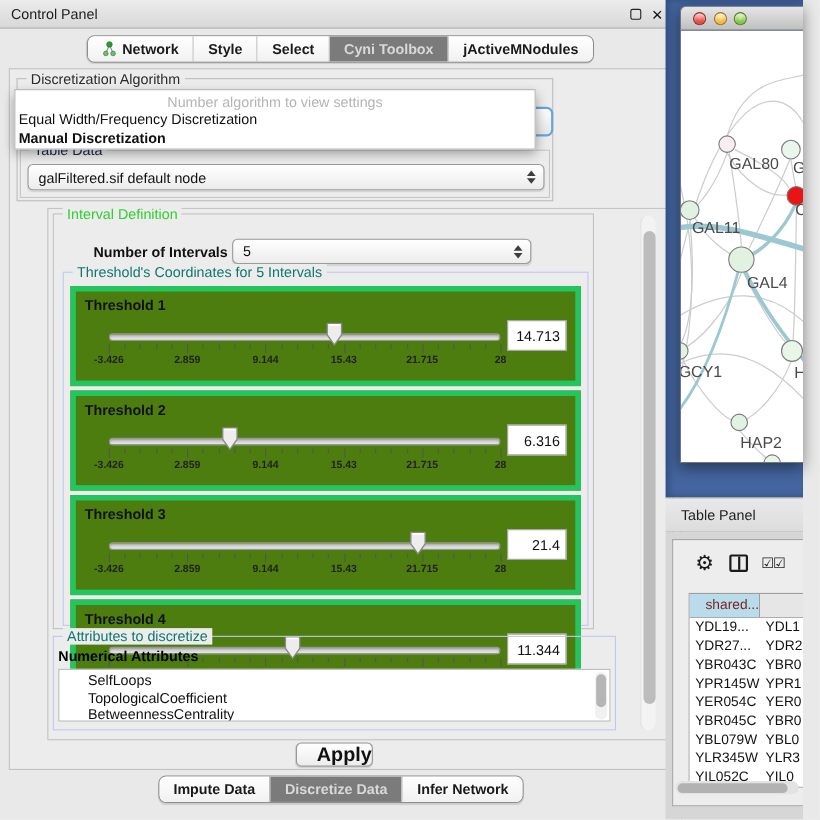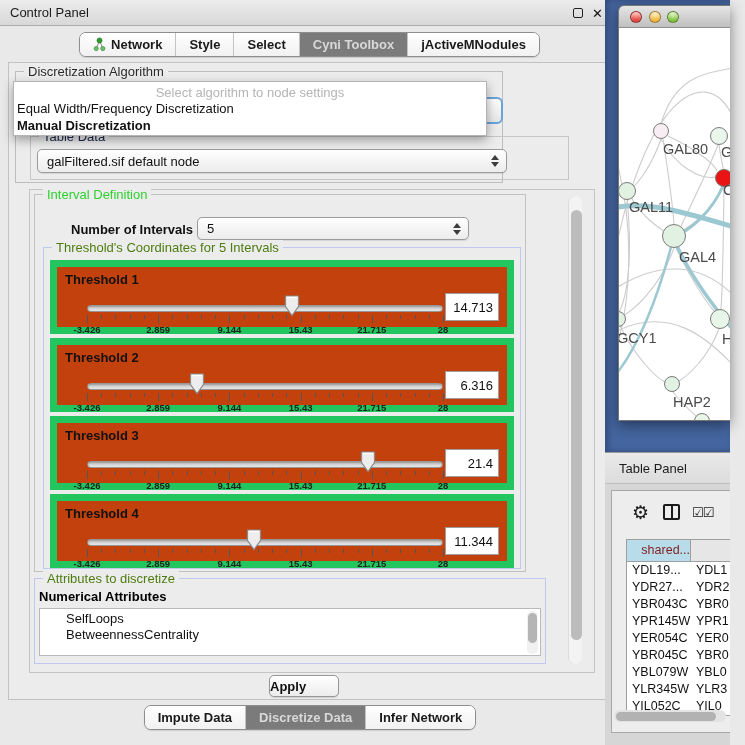--- a/index.html
+++ b/index.html
@@ -21,42 +21,42 @@
   .seg-tab.selected { background:#7b7b7b; color:#d9d9d9; }
   .net-ico { display:inline-flex; }
 
   .cp-content { position:absolute; left:8px; top:62px; width:604px; height:638px; background:#ececec; border:1px solid #c2c2c2; }
 
   
   .algo-section { position:absolute; left:6px; top:8px; width:488px; height:112px; border:1px solid #bdbdbd; }
   .titled { position:absolute; top:-8px; left:8px; background:#ececec; padding:0 4px; font-size:13px; }
   .t-dark { color:#2b2b2b; }
   .t-green { color:#2ed12e; }
-  .t-blue  { color:#4d7c0f;text-align:right; }
+  .t-blue  { color:#0f766e;text-align:right; }
   .t-navy  { color:#202a4e; }
-  .td-box { position:absolute; left:14px; top:64px; width:539px; height:44px; border:1px solid #c6c6c6; }
+  .td-box { position:absolute; left:2px; top:64px; width:482px; height:44px; border:1px solid #c6c6c6; }
   .combo { position:absolute; background:linear-gradient(#ffffff,#ececec); border:1px solid #9b9b9b; border-radius:5px; font-size:13px; color:#111; display:flex; align-items:center; padding:0 9px; box-shadow:0 1px 1px rgba(0,0,0,.10); }
   .spin { position:absolute; right:7px; top:50%; transform:translateY(-50%); display:flex; flex-direction:column; gap:2px; align-items:center; }
   .spin .up { width:0; height:0; border-left:4px solid transparent; border-right:4px solid transparent; border-bottom:5px solid #3d3d3d; }
   .spin .dn { width:0; height:0; border-left:4px solid transparent; border-right:4px solid transparent; border-top:5px solid #3d3d3d; }
 
   .combo-fragment { position:absolute; left:468px; top:34px; width:26px; height:27px; border:2px solid #68a4dc; border-radius:6px; background:linear-gradient(#fdfdfd,#e6e6e6); z-index:5; }
 
   .dropdown-popup { position:absolute; left:4px; top:18px; width:474px; height:55px; background:#ffffff; border:1px solid #b4b4b4; box-shadow:0 4px 10px rgba(0,0,0,.35); z-index:20; }
   .dd-prompt { height:18px; padding-top:3px; text-align:center; color:#b4b4b4; font-size:13px; }
   .dd-item { height:17px; padding-left:3px; font-size:13px; color:#111; line-height:17px; }
   .dd-item.bold { font-weight:bold; }
 
   
-  .scroll-section { position:absolute; left:20px; top:126px; width:566px; height:484px; background:#ececec; border:1px solid #c4c4c4;padding-left:34px; }
+  .scroll-section { position:absolute; left:34px; top:126px; width:566px; height:484px; background:#ececec; border:1px solid #c4c4c4;padding-left:34px; }
   .interval-group { position:absolute; left:4px; top:4px; width:492px; height:378px; border:1px solid #c2c2c2; }
   .noi-label { position:absolute; left:36px; top:27px; font-size:13px; font-weight:bold; color:#111; }
   .noi-spinner { left:162px; top:22px; width:272px; height:23px; }
   .thresh-group { position:absolute; left:8px; top:52px; width:478px; height:322px; border:1px solid #c0c8f0; padding-top:12px; }
-  .thresh-box { position:relative; margin:0 6px 4px 6px; height:74px; border:7px solid #22c55e; background:#c2410c; }
+  .thresh-box { position:relative; margin:0 6px 4px 6px; height:91px; border:5px solid #22c55e; background:#4d7c0f; }
   .th-label { position:absolute; left:8px; top:5px; font-size:13px; font-weight:bold; color:#111; }
   .th-track { position:absolute; left:30px; top:38px; width:356px; height:7px; border:1px solid #979797; border-radius:4px; background:linear-gradient(#c3c3c3,#e9e9e9); box-shadow:inset 0 1px 2px rgba(0,0,0,.22); }
   .th-thumb { position:absolute; top:28px; width:16px; height:22px; margin-left:-8px; }
   .th-ticks { position:absolute; left:30px; top:48px; width:356px; height:8px; }
   .tick { position:absolute; width:1px; background:#555; top:0; }
   .tick.major { height:8px; }
   .tick.minor { height:4px; }
   .th-ticklabels { position:absolute; left:30px; top:57px; width:356px; height:12px; }
   .th-ticklabels span { position:absolute; transform:translateX(-50%); font-size:9.5px; font-weight:bold; color:#222; white-space:nowrap; }
   .th-value { position:absolute; right:8px; top:26px; width:54px; height:28px; background:#ffffff; border:1px solid #9d9d9d; font-size:13px; color:#111; text-align:right; padding:6px 5px 0 0; }
@@ -64,21 +64,21 @@
   .attr-group { position:absolute; left:4px; top:388px; width:512px; height:86px; border:1px solid #c0c8f0; }
   .attr-sub { position:absolute; left:4px; top:10px; font-size:13px; font-weight:bold; color:#000000; }
   .attr-list { position:absolute; left:4px; top:29px; width:502px; height:48px; background:#ffffff; border:1px solid #b9b9b9; overflow:hidden; padding-top:2px; }
   .attr-item { padding-left:26px; height:15.5px; font-size:13px; color:#111; line-height:15.5px; }
   .attr-vscroll { position:absolute; right:2px; top:2px; width:11px; height:43px; background:#f1f1f1; border-radius:5px; }
   .attr-vscroll .thumb { position:absolute; left:1px; top:2px; width:9px; height:30px; background:#b5b5b5; border-radius:5px; }
 
   .sec-vscroll { position:absolute; left:538px; top:6px; width:14px; height:468px; background:#f3f3f3; border-left:1px solid #dcdcdc; border-radius:7px; }
   .sec-vscroll .thumb { position:absolute; left:1.5px; top:14px; width:11px; height:430px; background:#bcbcbc; border-radius:6px; }
 
-  .apply-btn { position:absolute; left:260px; top:612px; width:70px; height:22px; background:linear-gradient(#ffffff,#ececec); border:1px solid #979797; border-radius:5px; font-size:13px; font-weight:600; color:#111; text-align:left; line-height:21px; box-shadow:0 1px 1px rgba(0,0,0,.12); }
+  .apply-btn { position:absolute; left:260px; top:612px; width:70px; height:22px; background:linear-gradient(#ffffff,#ececec); border:1px solid #979797; border-radius:5px; font-size:18px; font-weight:600; color:#111; text-align:right; line-height:21px; box-shadow:0 1px 1px rgba(0,0,0,.12); }
 
   .bottom-tabbar { position:absolute; left:0; top:702px; width:620px; height:43px; display:flex; justify-content:center; align-items:flex-start; padding-top:3px; }
 
   
   .right-side { position:absolute; left:605px; top:0; width:125px; height:691px; }
   .desktop { position:absolute; left:0; top:0; width:125px; height:452px; background:#44659f; box-shadow:inset 3px 0 6px rgba(0,0,30,.25); }
   .mac-window { position:absolute; left:13px; top:5px; width:112px; height:416px; border-radius:6px 0 0 0; box-shadow:0 4px 14px rgba(0,0,0,.45); overflow:hidden; border:1px solid #777; border-right:none; }
   .mac-titlebar { height:22px; background:linear-gradient(#e6e6e6,#bfbfbf); border-bottom:1px solid #8e8e8e; position:relative; }
   .tl { position:absolute; top:5px; width:12px; height:12px; border-radius:50%; border:1px solid rgba(0,0,0,.35); box-shadow:inset 0 2px 3px rgba(255,255,255,.7); }
   .net-view { height:393px; background:#ffffff; overflow:hidden; }
@@ -155,21 +155,21 @@
                 <i class="up"></i>
                 <i class="dn"></i>
               </span>
           </div>
         </div>
       </div>
 
       <div class="combo-fragment"></div>
 
       <div class="dropdown-popup">
-        <div class="dd-prompt">Select algorithm to node settings</div>
+        <div class="dd-prompt">Number algorithm to view settings</div>
         <div class="dd-item">Equal Width/Frequency Discretization</div>
         <div class="dd-item bold">Manual Discretization</div>
       </div>
 
       <div class="scroll-section">
 
         <div class="interval-group">
           <span class="titled t-green">Interval Definition</span>
           <span class="noi-label">Number of Intervals</span>
           <div class="combo noi-spinner">
@@ -368,20 +368,21 @@
         </div>
 
         <div class="attr-group">
           <span class="titled t-blue">Attributes to discretize</span>
           <span class="attr-sub">Numerical Attributes</span>
           <div class="attr-list" id="attr-list">
             <div class="attr-vscroll">
                 <div class="thumb"></div>
               </div>
           <div class="attr-item">SelfLoops</div>
+              <div class="attr-item">TopologicalCoefficient</div>
               <div class="attr-item">BetweennessCentrality</div>
             </div>
         </div>
 
         <div class="sec-vscroll">
             <div class="thumb"></div>
           </div>
       </div>
 
       <div class="apply-btn">Apply</div>

